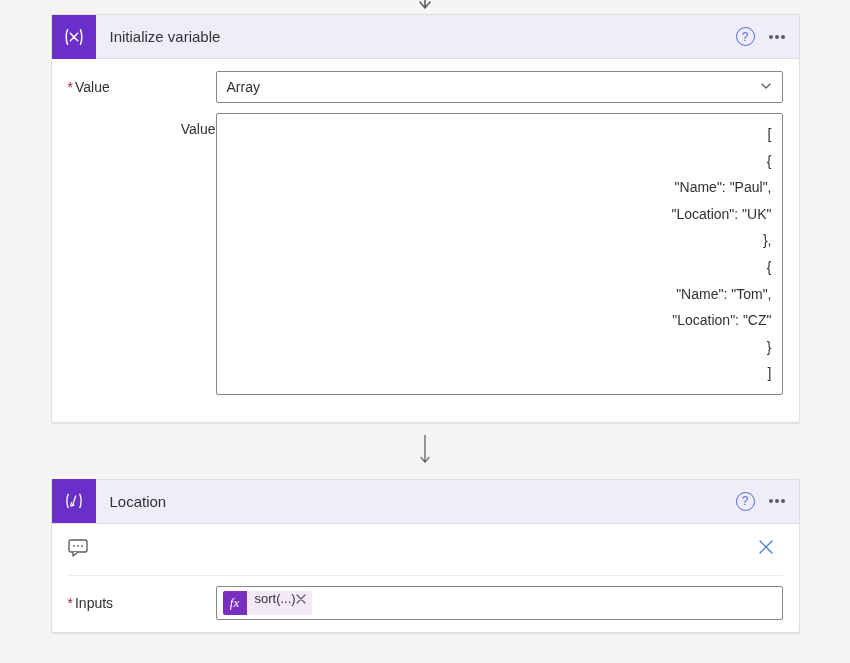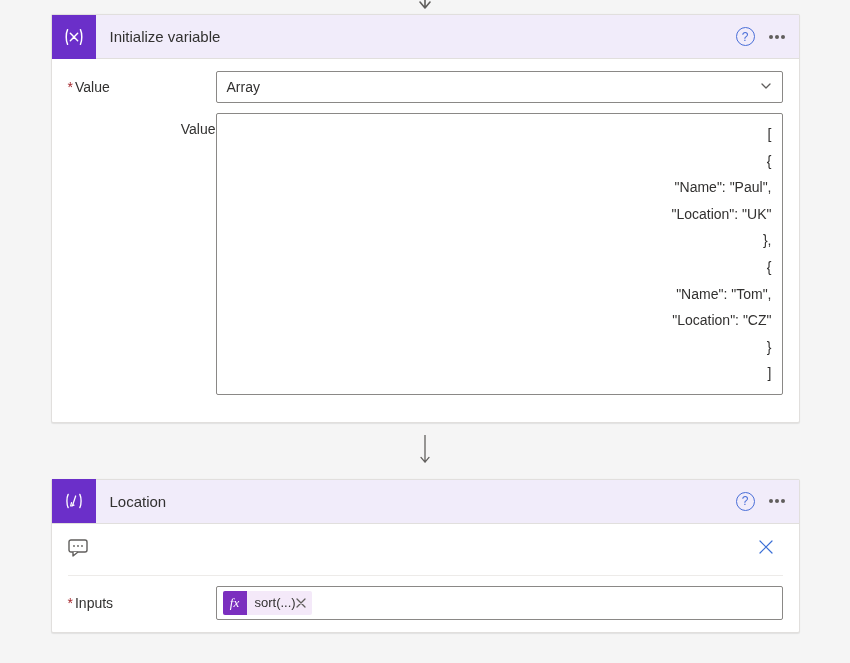--- a/index.html
+++ b/index.html
@@ -163,21 +163,20 @@
       flex: 1;
       border: 1px solid #8a8886;
       border-radius: 2px;
       padding: 4px 6px;
       display: flex;
       align-items: center;
       min-height: 34px;
     }
     .fx-token {
       display: inline-flex;
-      align-items: center;
       background: #f4e9f9;
       border-radius: 2px;
       height: 24px;
       padding-right: 6px;
       font-size: 13px;
     }
     .fx-badge {
       width: 24px;
       height: 24px;
       background: #7b2fbf;

